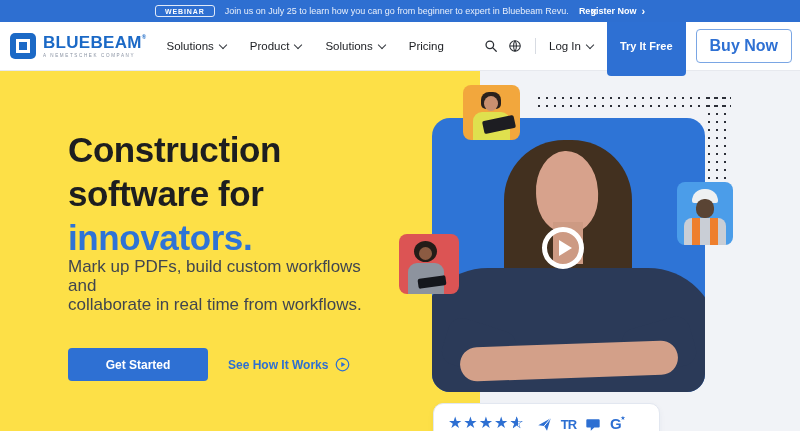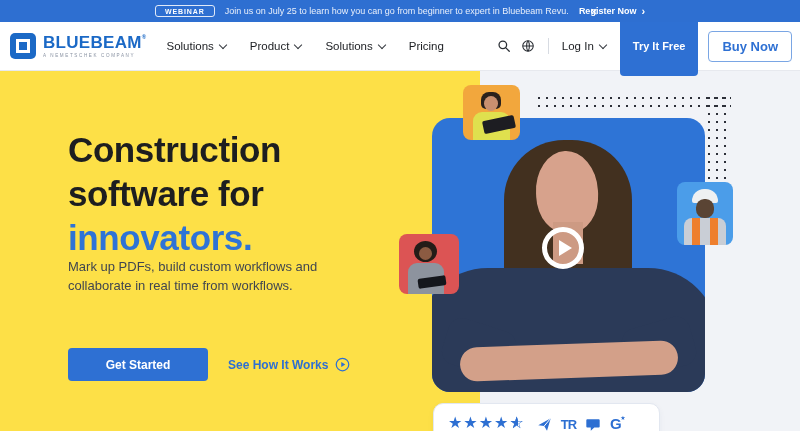--- a/index.html
+++ b/index.html
@@ -32,29 +32,29 @@
   .menu { display:flex; align-items:center; gap:24px; margin-left:20px; }
   .menu-item { display:flex; align-items:center; font-size:11.5px; color:#1c1e22; cursor:pointer; }
   .caret { width:6px; height:6px; border-right:1.4px solid #35393f; border-bottom:1.4px solid #35393f;
     transform:rotate(45deg); display:inline-block; margin-left:6px; margin-top:-3px; }
   .nav-right { margin-left:auto; display:flex; align-items:center; gap:10px; }
   .icon-btn { display:flex; align-items:center; cursor:pointer; }
   .nav-divider { width:1px; height:16px; background:#d7dbe2; margin:0 3px; }
   .login { display:flex; align-items:center; font-size:11.5px; color:#1c1e22; cursor:pointer; margin-right:4px; }
   .btn-primary { background:#2E70D3; color:#fff; font-size:11px; font-weight:bold;
     padding:24px 13px; border-radius:4px; border:none; cursor:pointer; }
-  .btn-outline { background:#fff; color:#2E70D3; font-size:13px; font-weight:bold;
+  .btn-outline { background:#fff; color:#2E70D3; font-size:16px; font-weight:bold;
     padding:7px 13px; border-radius:4px; border:1px solid #7aa6e4; cursor:pointer; }
 
   
   .gray-panel { position:absolute; left:480px; top:62px; width:320px; height:369px; background:#f1f3f7; z-index:1; }
   .hero-title { position:absolute; left:68px; top:128px; width:330px; font-size:35px; font-weight:bold;
     line-height:1.25; color:#1d1e20; letter-spacing:-.4px; z-index:3; }
   .hero-title .accent { color:#2E73D6; }
-  .hero-sub { position:absolute; left:68px; top:257px; width:300px; font-size:13px; line-height:19px; color:#41464f; z-index:3; }
+  .hero-sub { position:absolute; left:68px; top:257px; width:300px; font-size:17px; line-height:19px; color:#41464f; z-index:3; }
   .cta-row { position:absolute; left:68px; top:348px; display:flex; align-items:center; gap:20px; z-index:3; }
   .btn-get-started { width:140px; height:33px; background:#2E70D3; color:#fff; font-size:12px; font-weight:bold;
     border:none; border-radius:4px; cursor:pointer; font-family:"Liberation Sans",sans-serif; }
   .link-how { display:flex; align-items:center; gap:7px; color:#2D6FD2; font-size:12px; font-weight:bold;
     cursor:pointer; text-decoration:none; }
 
   
   .dots { position:absolute; background-image:radial-gradient(circle, #2c2f38 1px, transparent 1.3px);
     background-size:8px 8px; z-index:2; }
   .dots-top { left:535px; top:94px; width:196px; height:15px; }

